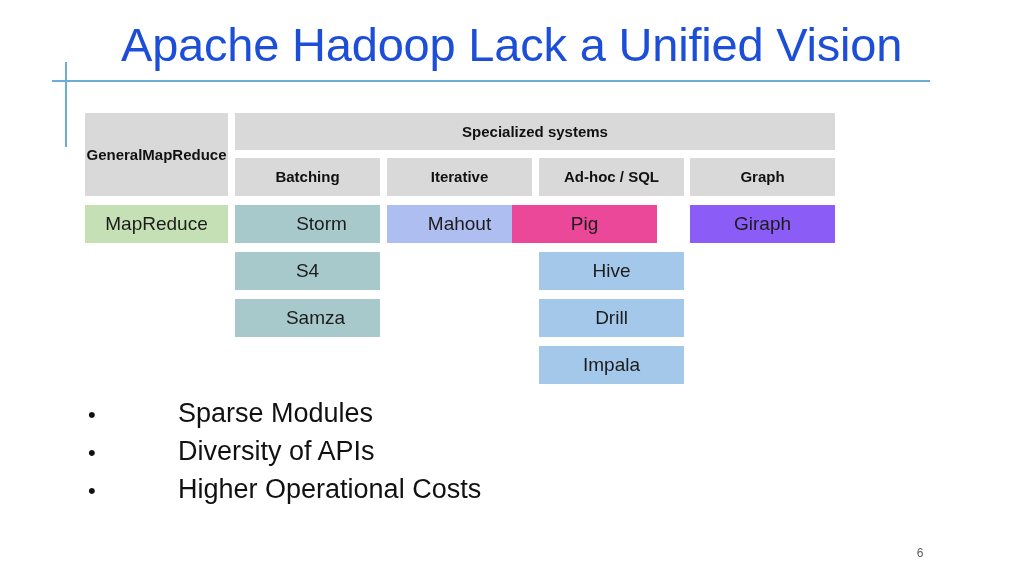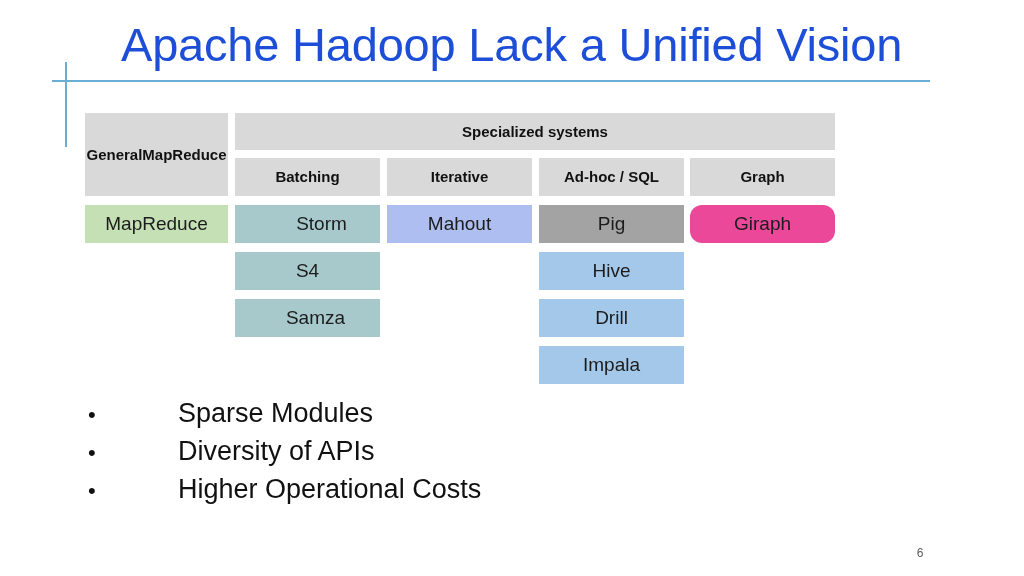--- a/index.html
+++ b/index.html
@@ -147,23 +147,23 @@
     <div class="cell head" style="left:539px; top:158px; width:145px; height:38px;text-align:right;">Ad-hoc / SQL</div>
 
     <div class="cell head" style="left:690px; top:158px; width:145px; height:38px;">Graph</div>
 
     <div class="cell leaf" style="left:85px; top:205px; width:143px; height:38px; background:#c5e0b4;">MapReduce</div>
 
     <div class="cell leaf" style="left:235px; top:205px; width:145px; height:38px; background:#a8c9cc;padding-left:28px;">Storm</div>
 
     <div class="cell leaf" style="left:387px; top:205px; width:145px; height:38px; background:#aebef0;">Mahout</div>
 
-    <div class="cell leaf" style="left:539px; top:205px; width:145px; height:38px; background:#a3a3a3;">Pig</div>
+    <div class="cell leaf" style="left:512px; top:205px; width:145px; height:38px; background:#ec4899;">Pig</div>
 
-    <div class="cell leaf" style="left:690px; top:205px; width:145px; height:38px; background:#ec4899;border-radius:12px;">Giraph</div>
+    <div class="cell leaf" style="left:690px; top:205px; width:145px; height:38px; background:#8b5cf6;">Giraph</div>
 
     <div class="cell leaf" style="left:235px; top:252px; width:145px; height:38px; background:#a8c9cc;">S4</div>
 
     <div class="cell leaf" style="left:539px; top:252px; width:145px; height:38px; background:#a4c8ea;text-align:center;">Hive</div>
 
     <div class="cell leaf" style="left:235px; top:299px; width:145px; height:38px; background:#a8c9cc;padding-left:16px;">Samza</div>
 
     <div class="cell leaf" style="left:539px; top:299px; width:145px; height:38px; background:#a4c8ea;">Drill</div>
 
     <div class="cell leaf" style="left:539px; top:346px; width:145px; height:38px; background:#a4c8ea;">Impala</div>

